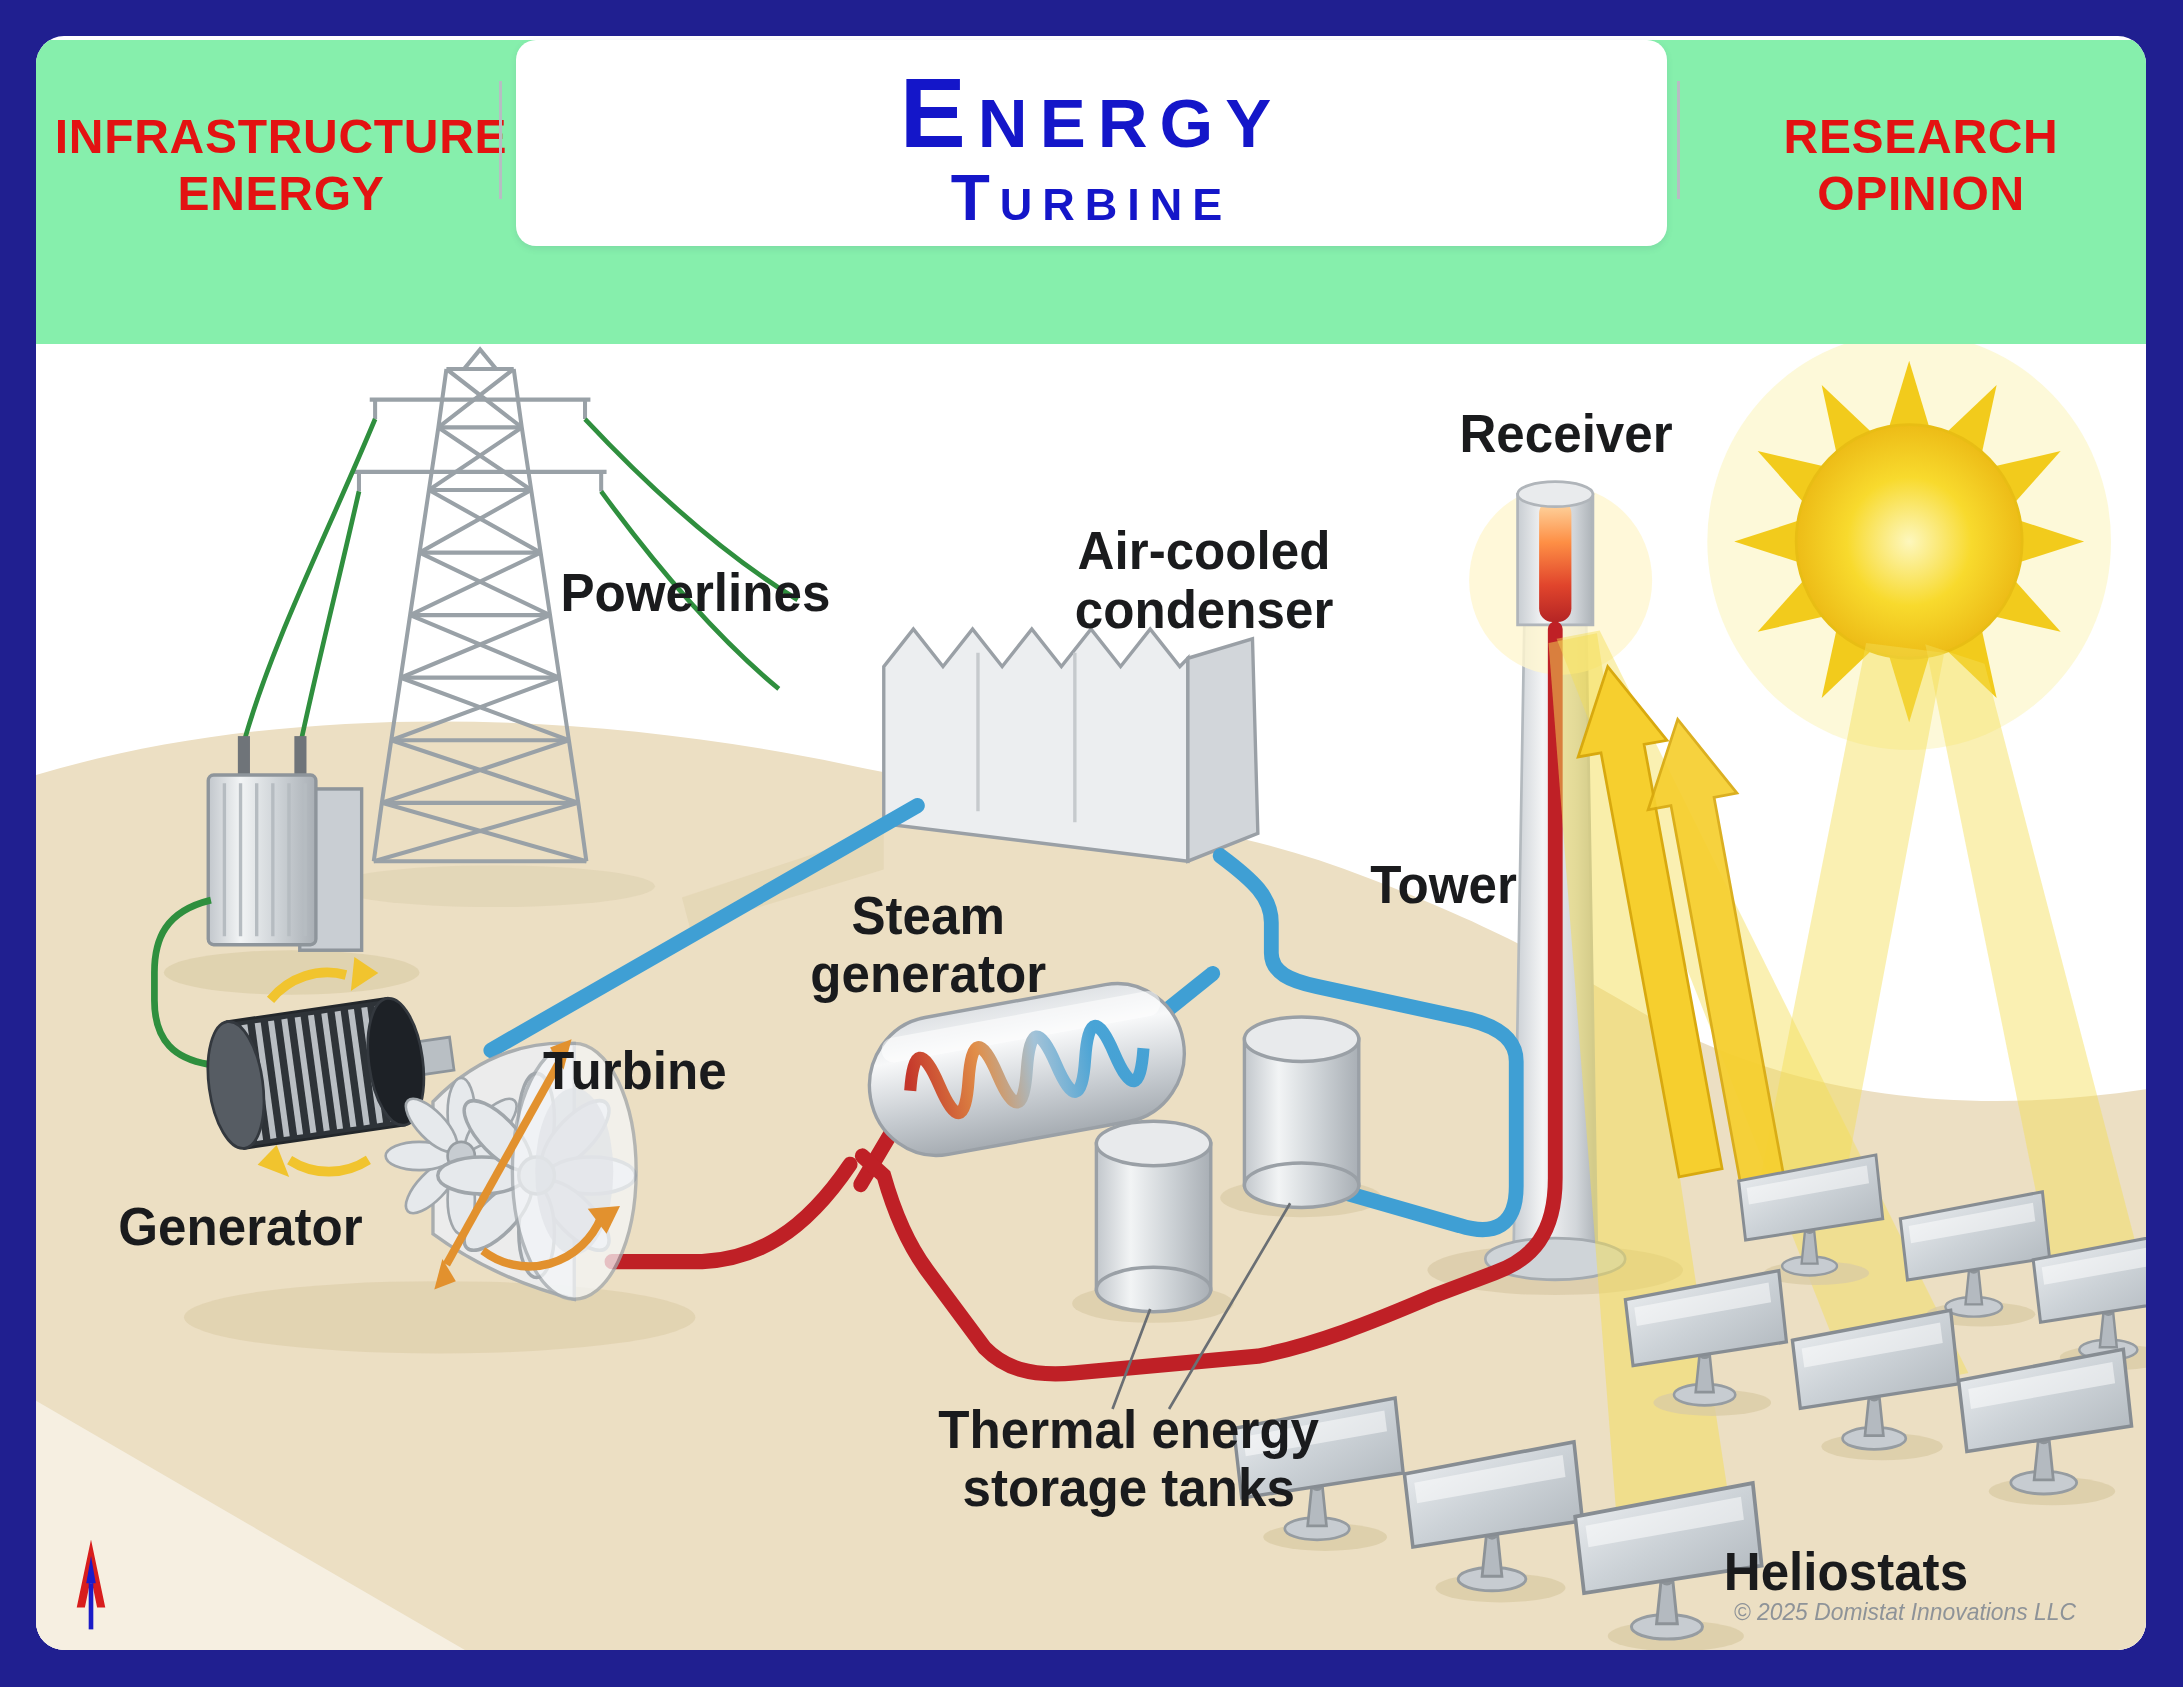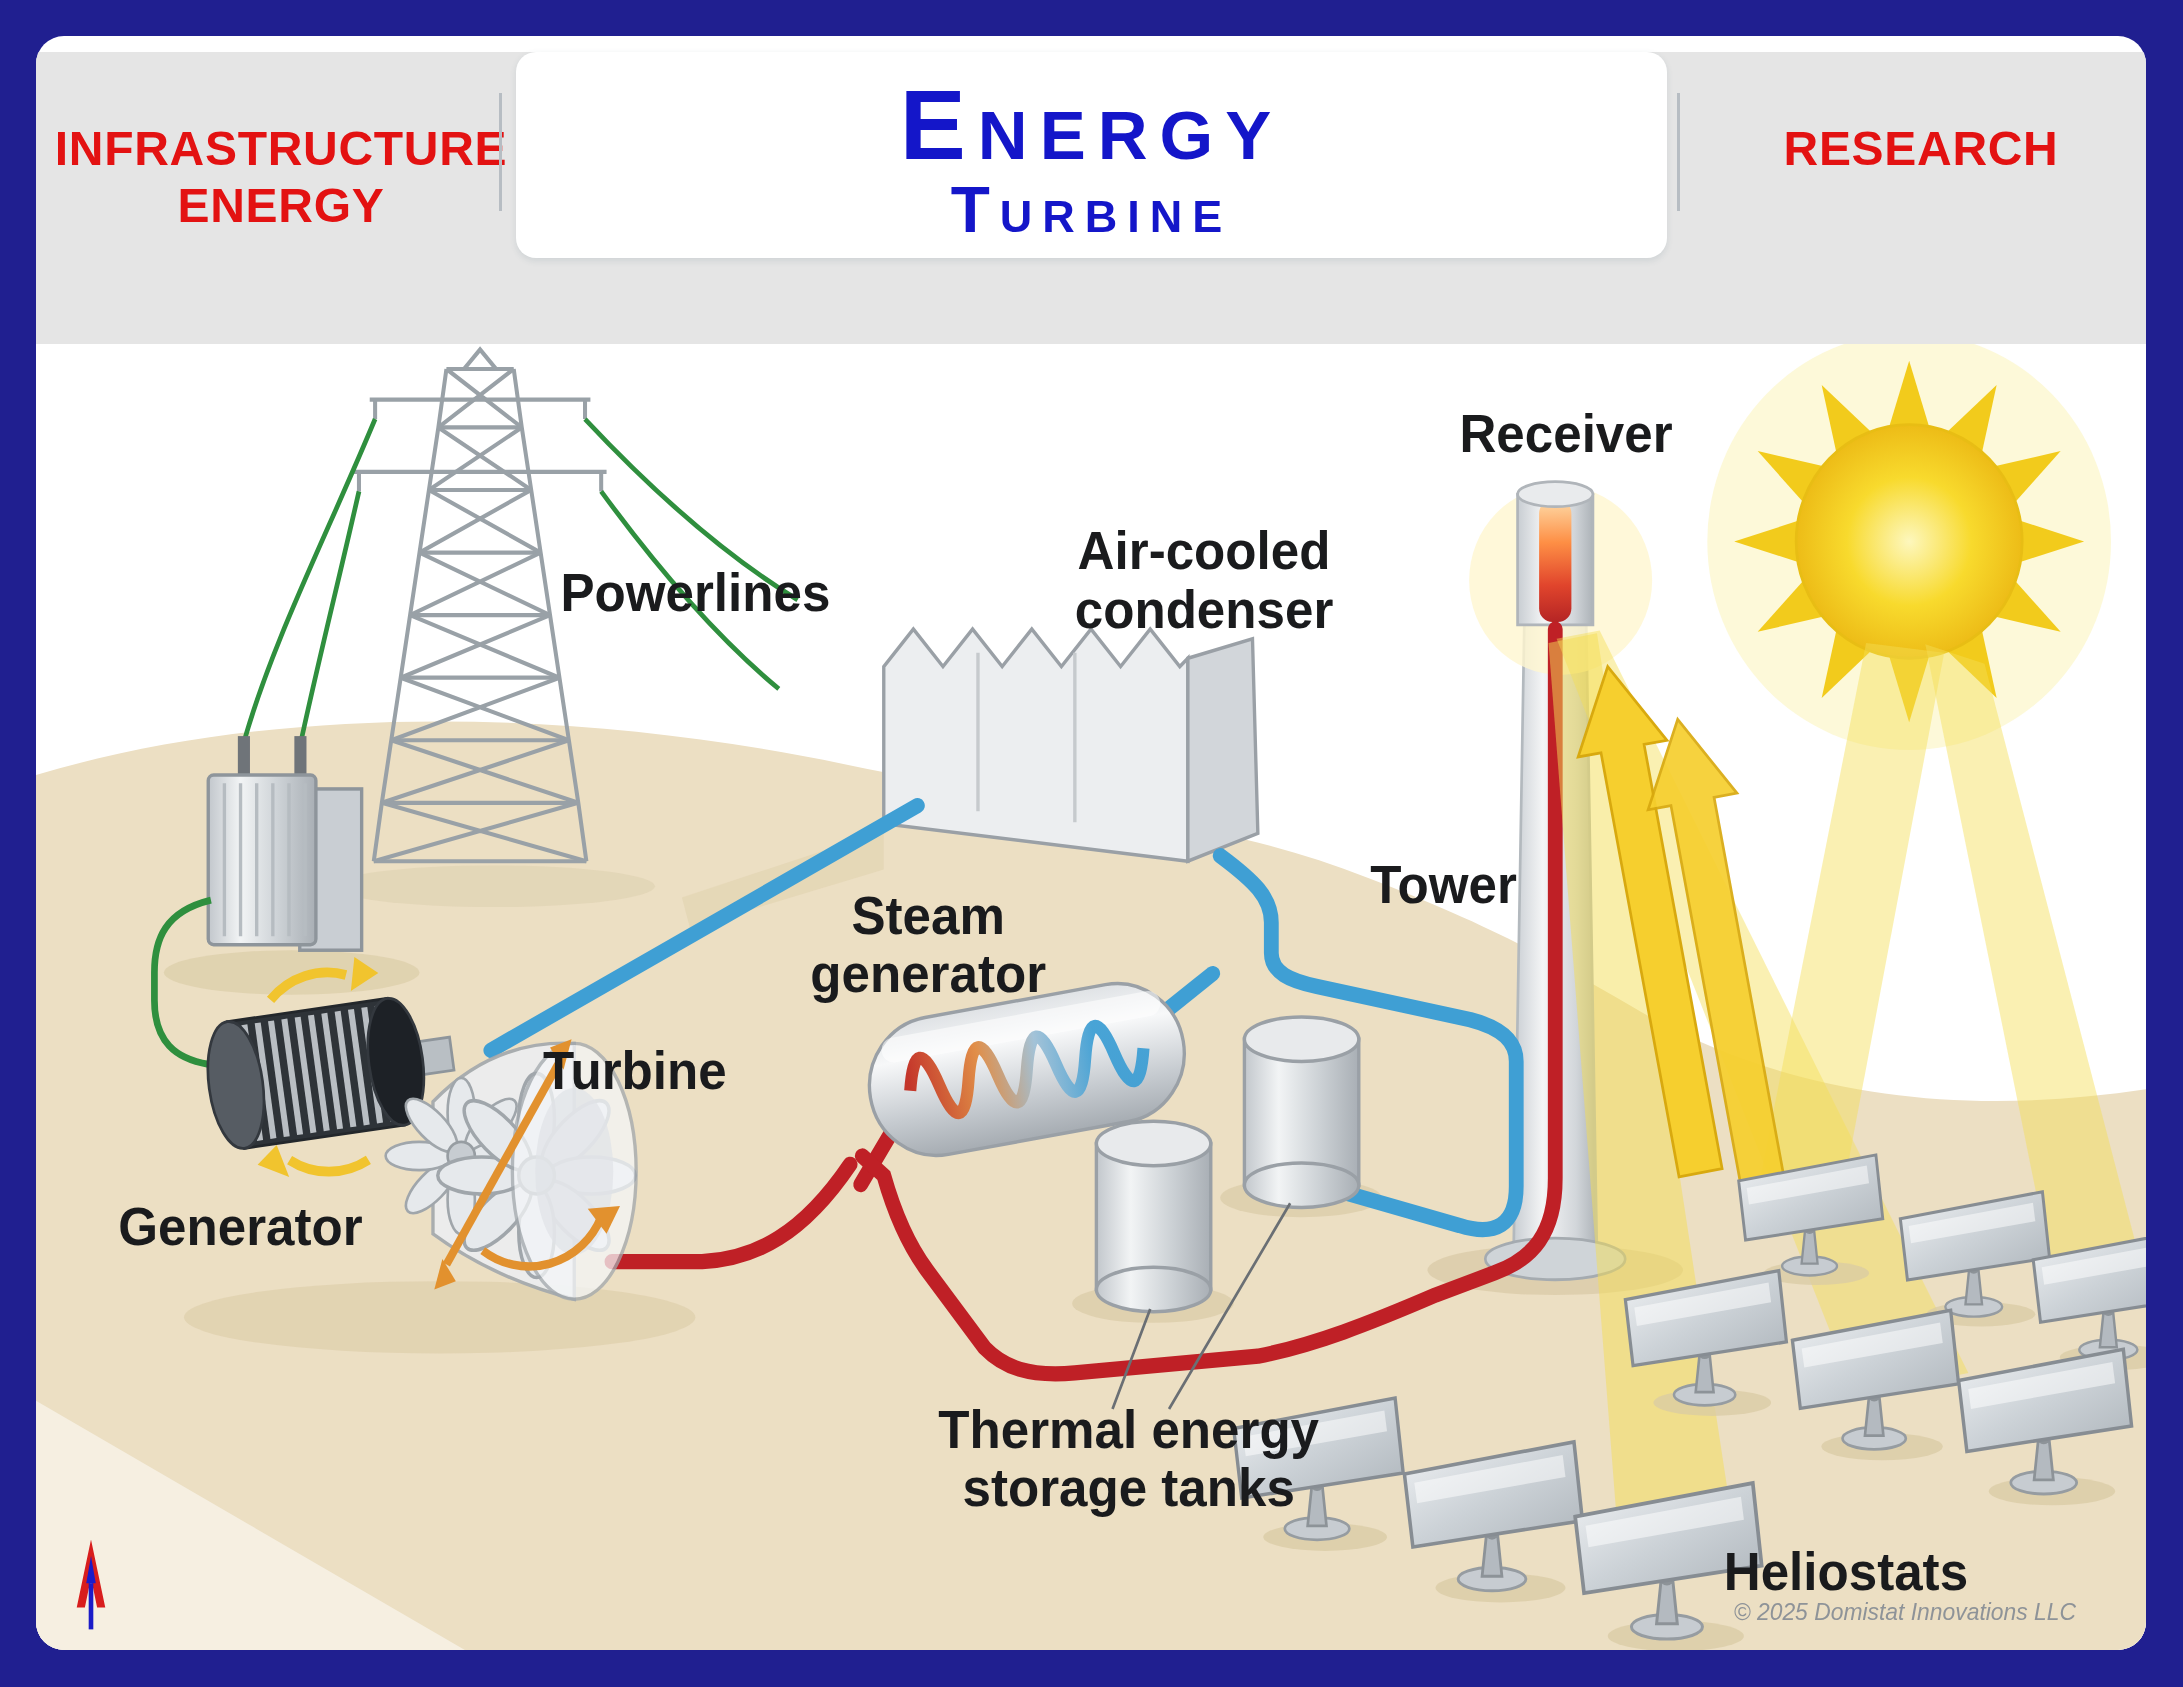--- a/index.html
+++ b/index.html
@@ -1,17 +1,17 @@
 <!DOCTYPE html>
 <html style="font-size:10.6px"><head>
 <meta charset="utf-8">
 <style>
   html,body{margin:0;padding:0;width:2183px;height:1687px;overflow:hidden;background:#201f90;font-family:"Liberation Sans",sans-serif;}
   .panel{position:absolute;left:36px;top:36px;width:2110px;height:1614px;background:#ffffff;border-radius:28px;overflow:hidden;}
-  .header-band{position:absolute;left:0;top:16px;width:100%;height:308px;background:#e5e5e5;}
+  .header-band{position:absolute;left:0;top:4px;width:100%;height:308px;background:#86efac;}
   .nav-left,.nav-right{position:absolute;top:69px;text-align:center;color:#e31212;font-weight:700;font-size:48px;line-height:1.18;letter-spacing:0.7px;cursor:pointer;}
   .nav-left{left:0;width:490px;}
   .nav-right{right:0;width:450px;}
   .vline{position:absolute;top:41px;width:2.6px;height:118px;background:#b7bdc3;}
   .vl-left{left:463px;}
   .vl-right{left:1641px;}
   .title-tab{position:absolute;left:480px;top:0;width:1151px;height:206px;background:#ffffff;border-radius:20px;text-align:center;padding-top:22.5px;box-sizing:border-box;box-shadow:0 2.6px 6.6px rgba(60,90,110,.12);}
   .title-main{font-variant:small-caps;font-weight:700;font-size:99px;line-height:1.02;letter-spacing:12px;color:#1416c9;}
   .title-sub{font-variant:small-caps;font-weight:700;font-size:64px;line-height:1.0;letter-spacing:10px;color:#1416c9;margin-top:2.6px;}
   .diagram-area{position:absolute;left:0;top:308px;width:100%;height:1307px;background:#ffffff;}
@@ -31,20 +31,21 @@
       <div>ENERGY</div>
     </nav>
     <div class="vline vl-left"></div>
     <div class="title-tab">
       <div class="title-main">Energy</div>
       <div class="title-sub">Turbine</div>
     </div>
     <div class="vline vl-right"></div>
     <nav class="nav-right">
       <div>RESEARCH</div>
+      <div>OPINION</div>
     </nav>
   </div>
 
   <div class="diagram-area">
   <svg class="scene" viewBox="0 0 1568 940" preserveAspectRatio="none">
     <defs>
       <linearGradient id="steelV" x1="0" y1="0" x2="1" y2="0">
         <stop offset="0" stop-color="#c2c7cc"></stop>
             <stop offset="0.3" stop-color="#f2f4f5"></stop>
             <stop offset="0.65" stop-color="#cdd2d6"></stop>

